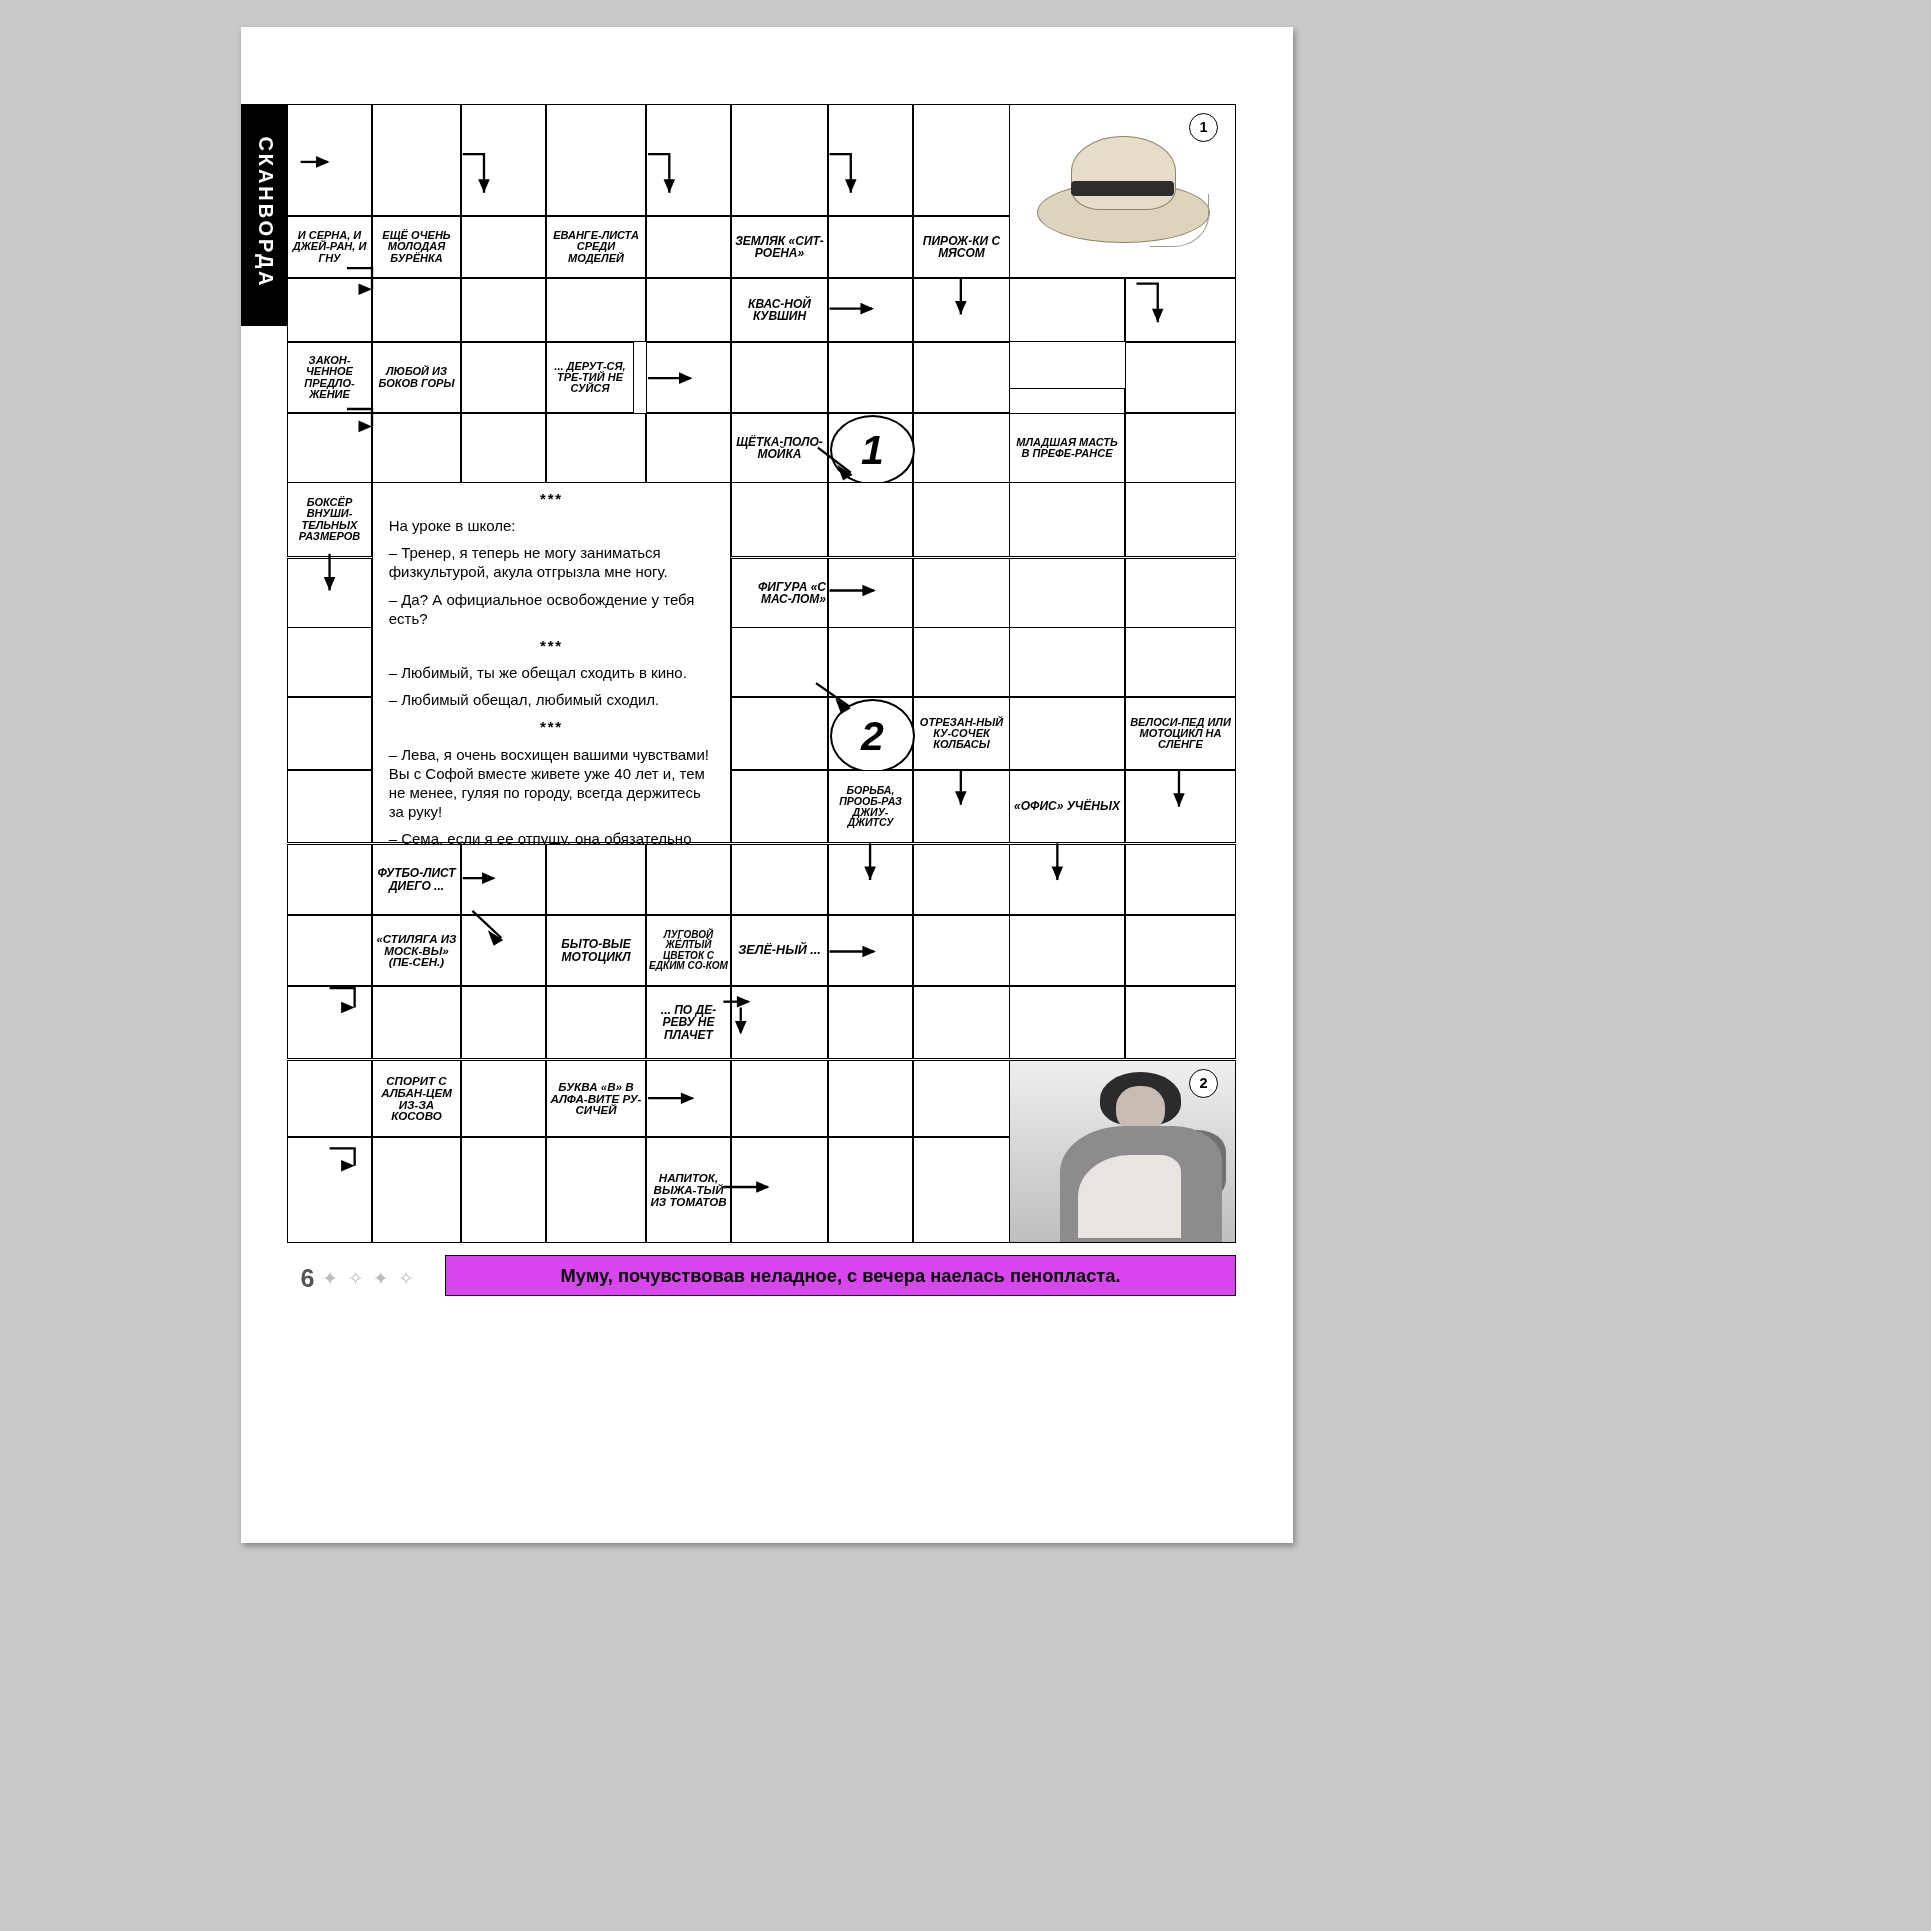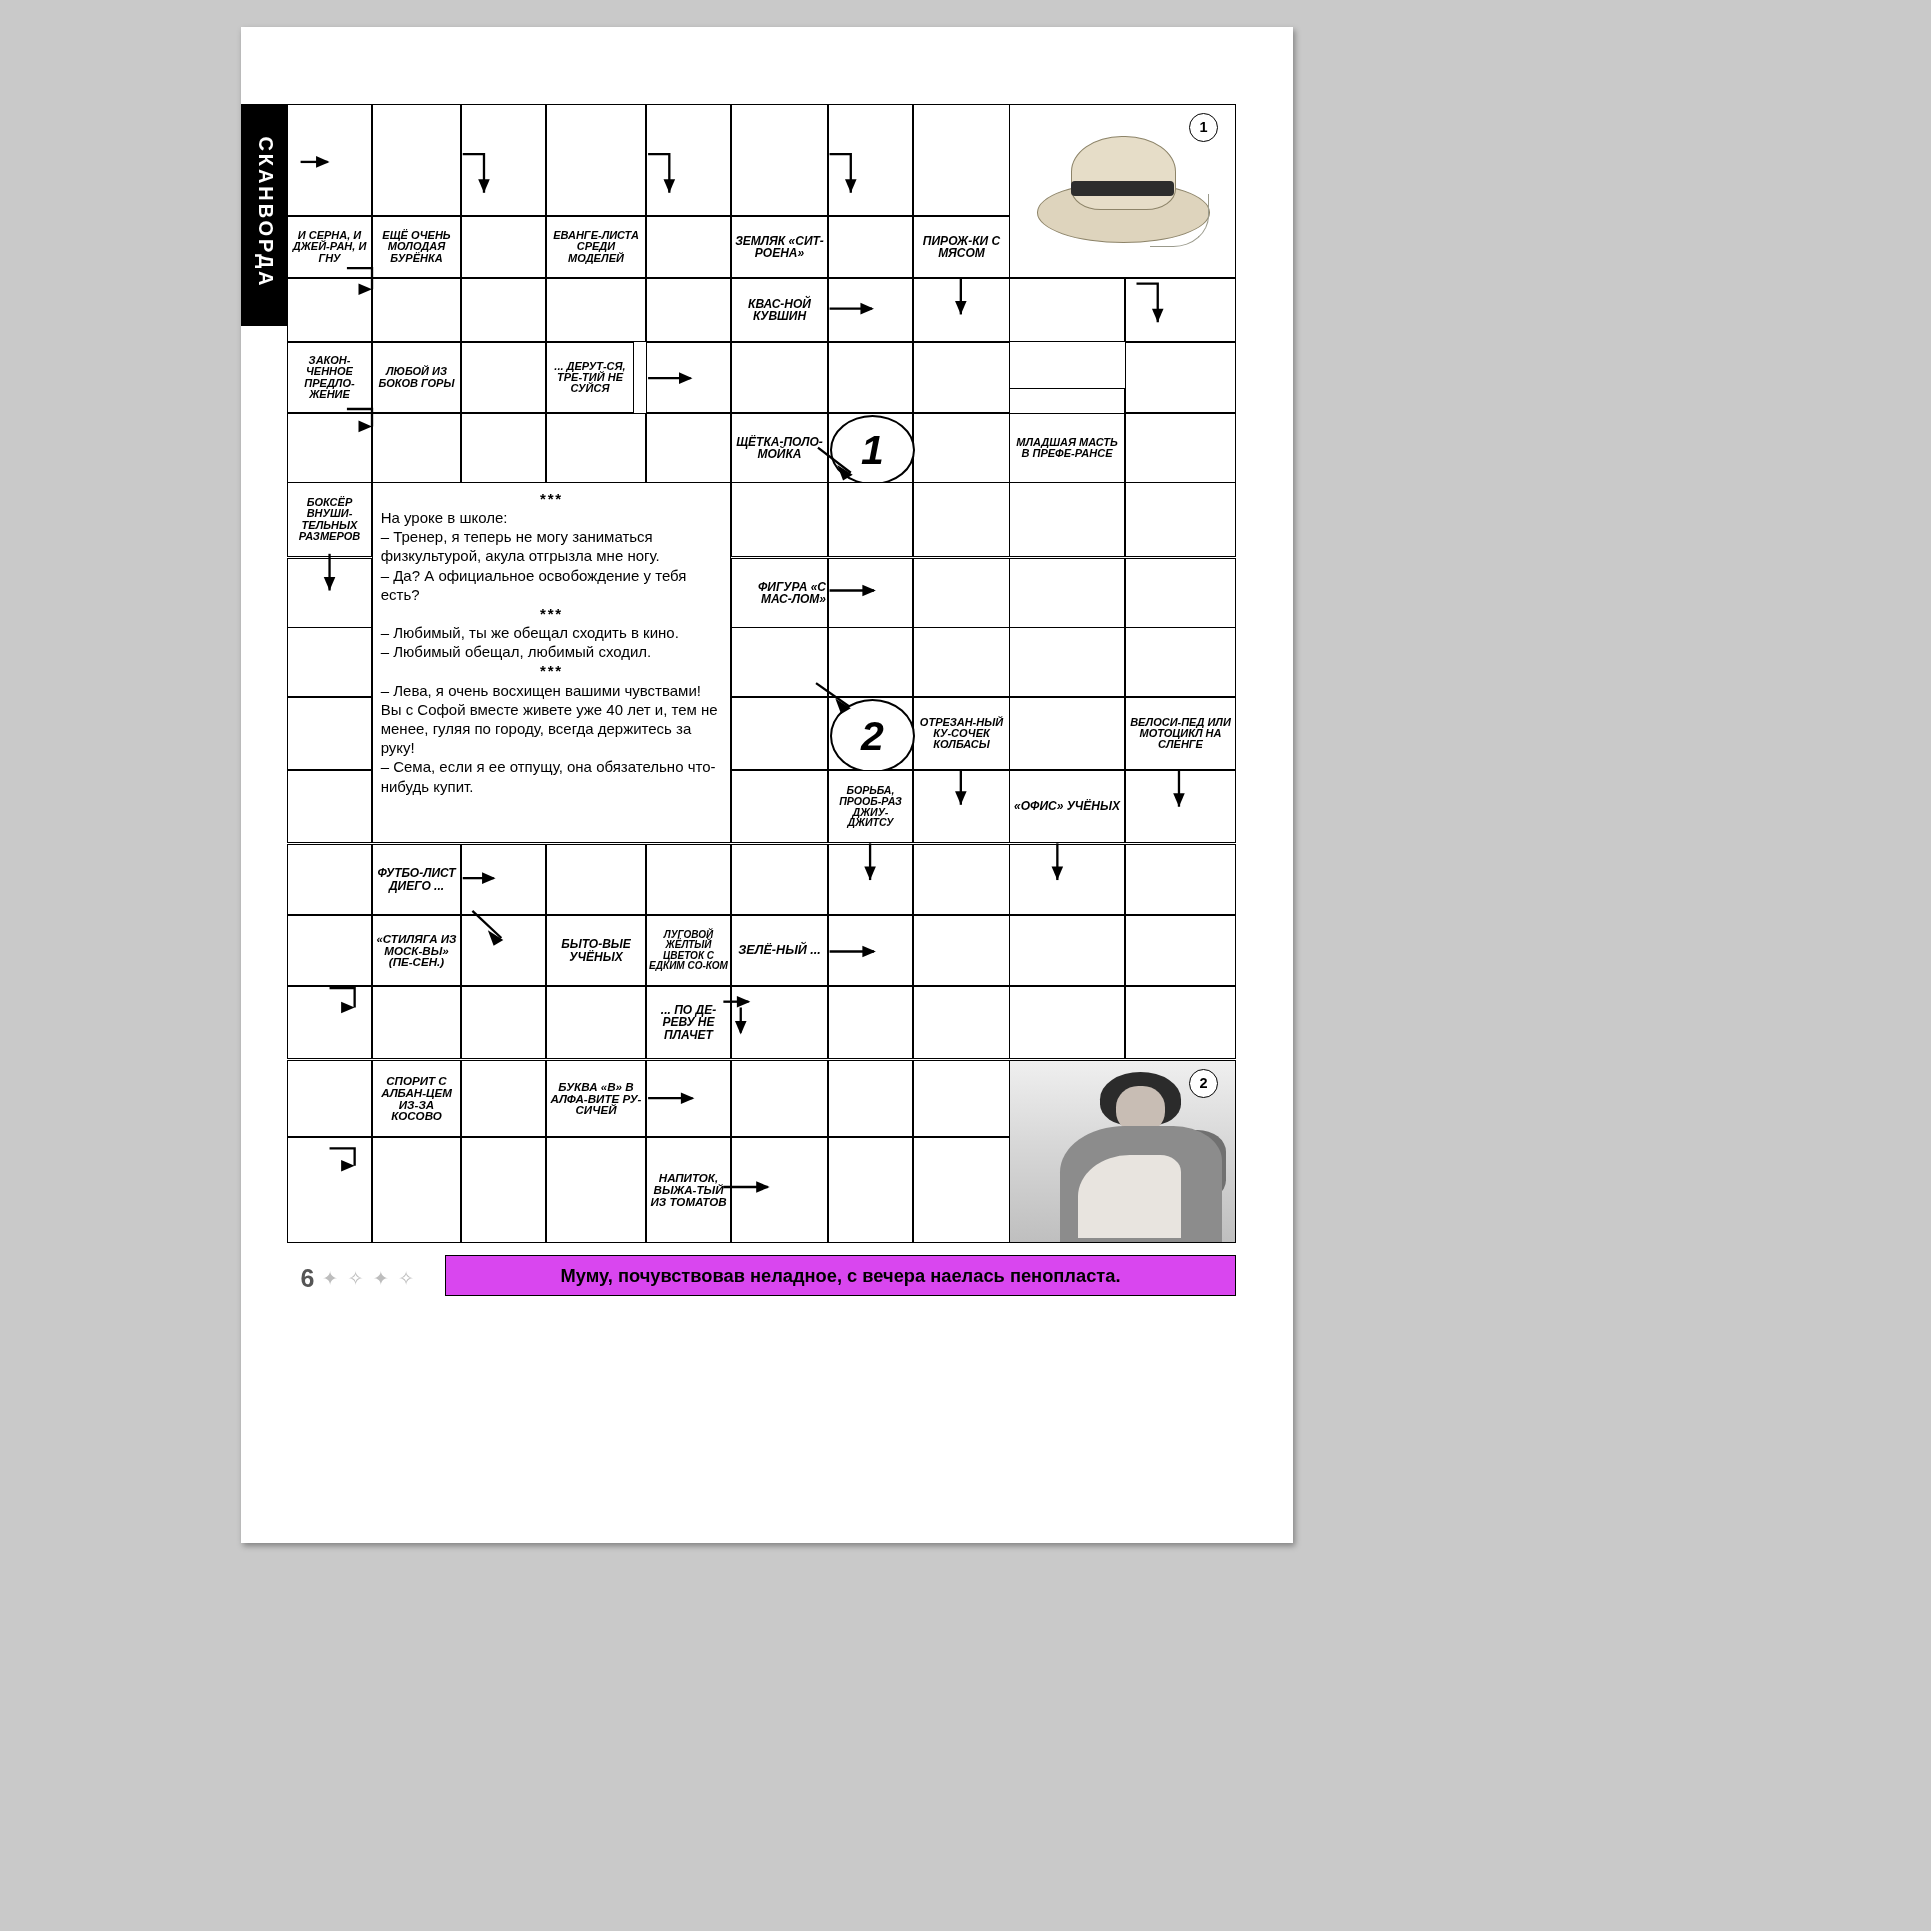--- a/index.html
+++ b/index.html
@@ -24,21 +24,21 @@
     position:absolute;box-sizing:border-box;border:1.5px solid #000;background:#fff;
     font-style:italic;font-weight:bold;text-align:center;
     display:flex;align-items:center;justify-content:center;
     line-height:1.03;padding:1px;overflow:hidden;
   }
   .joke{
     position:absolute;box-sizing:border-box;border:1.5px solid #000;background:#fff;
     font-size:15px;line-height:1.28;padding:5.8px 7.7px;text-align:left;
   }
   .joke .stars{text-align:center;letter-spacing:1.9px;font-weight:bold;}
-  .joke p{margin:0;}
+  .joke p{margin:8px;}
   .photo{position:absolute;box-sizing:border-box;border:1.5px solid #000;overflow:hidden;}
   .circnum{
     position:absolute;border:2.1px solid #000;border-radius:50%;background:#fff;
     display:flex;align-items:center;justify-content:center;
     font-weight:bold;font-style:italic;
   }
   .badge{
     position:absolute;border:1.9px solid #000;border-radius:50%;background:#fff;
     display:flex;align-items:center;justify-content:center;font-size:14.5px;font-weight:bold;
     width:27px;height:27px;z-index:6;
@@ -226,21 +226,21 @@
     <div class="cell" style="left:359px;top:740px;width:85px;height:71px;"></div>
     <div class="cell" style="left:444px;top:740px;width:97px;height:71px;"></div>
     <div class="cell" style="left:541px;top:740px;width:85px;height:71px;"></div>
     <div class="cell" style="left:626px;top:740px;width:97px;height:71px;"></div>
     <div class="cell" style="left:722px;top:740px;width:116px;height:71px;"></div>
     <div class="cell" style="left:838px;top:740px;width:111px;height:71px;"></div>
 
     <div class="cell" style="left:0px;top:811px;width:85px;height:71px;"></div>
     <div class="clue" style="left:85px;top:811px;width:89px;height:71px;font-size:11.6px;">«СТИЛЯГА ИЗ МОСК-ВЫ» (ПЕ-СЕН.)</div>
     <div class="cell" style="left:174px;top:811px;width:85px;height:71px;"></div>
-    <div class="clue" style="left:259px;top:811px;width:100px;height:71px;font-size:12px;">БЫТО-ВЫЕ УЧЁНЫХ</div>
+    <div class="clue" style="left:259px;top:811px;width:100px;height:71px;font-size:12px;">БЫТО-ВЫЕ МОТОЦИКЛ</div>
     <div class="clue" style="left:359px;top:811px;width:85px;height:71px;font-size:10px;">ЛУГОВОЙ ЖЁЛТЫЙ ЦВЕТОК С ЕДКИМ СО-КОМ</div>
     <div class="clue" style="left:444px;top:811px;width:97px;height:71px;font-size:12.6px;">ЗЕЛЁ-НЫЙ ...</div>
     <div class="cell" style="left:541px;top:811px;width:85px;height:71px;"></div>
     <div class="cell" style="left:626px;top:811px;width:97px;height:71px;"></div>
     <div class="cell" style="left:722px;top:811px;width:116px;height:71px;"></div>
     <div class="cell" style="left:838px;top:811px;width:111px;height:71px;"></div>
 
     <div class="cell" style="left:0px;top:882px;width:85px;height:73px;"></div>
     <div class="cell" style="left:85px;top:882px;width:89px;height:73px;"></div>
     <div class="cell" style="left:174px;top:882px;width:85px;height:73px;"></div>

